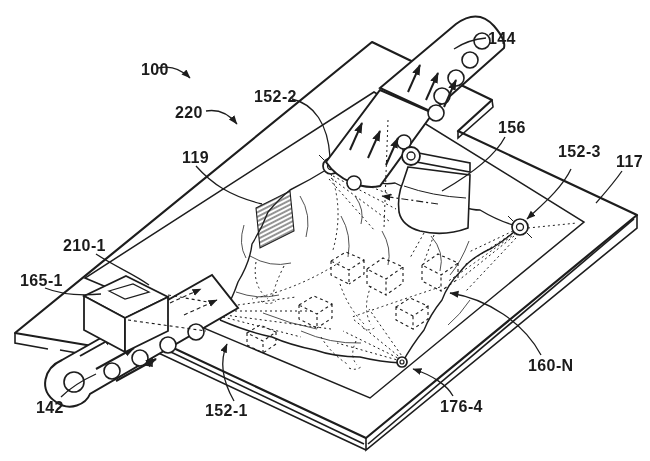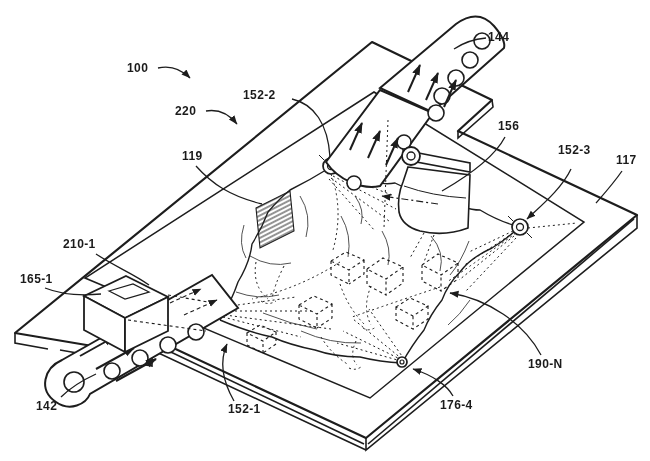--- a/index.html
+++ b/index.html
@@ -1,19 +1,19 @@
 <!DOCTYPE html>
 <html><head>
 <meta charset="utf-8">
 <style>
   html,body{margin:0;padding:0;background:#ffffff;}
   #fig{position:relative;width:650px;height:461px;background:#ffffff;overflow:hidden;
        font-family:"Liberation Sans",sans-serif;}
   #fig svg{position:absolute;left:0;top:0;}
-  .ref{position:absolute;color:#1b1b1b;font-size:12px;font-weight:600;
+  .ref{position:absolute;color:#1b1b1b;font-size:16px;font-weight:600;
        letter-spacing:.4px;white-space:nowrap;user-select:none;}
 </style>
 </head>
 <body>
 
 <div id="fig">
 <svg width="650" height="461" viewBox="0 0 650 461">
   <defs>
     <marker id="arr" markerUnits="userSpaceOnUse" markerWidth="10" markerHeight="8" refX="8.5" refY="3.5" orient="auto">
           <path d="M0,0 L9,3.5 L0,7 Z" fill="#1d1d1d"></path>
@@ -168,27 +168,27 @@
     <path d="M622,171 C613,184 603,195 596,203"></path>
     <path d="M96,254 C114,266 134,274 149,285"></path>
     <path d="M45,288 C60,294 80,296 101,294"></path>
     <path d="M61,397 C70,388 83,380 96,374"></path>
     <path d="M234,401 C222,380 219,362 227,344" marker-end="url(#arr)"></path>
     <path d="M541,355 C524,323 488,299 450,293" marker-end="url(#arr)"></path>
     <path d="M453,396 C447,385 432,375 413,369" marker-end="url(#arr)"></path>
   </g>
 </svg>
 
-  <div class="ref" style="left:127px;top:61px">100</div>
+  <div class="ref" style="left:141px;top:61px">100</div>
   <div class="ref" style="left:175px;top:104px">220</div>
   <div class="ref" style="left:182px;top:149px">119</div>
-  <div class="ref" style="left:243px;top:88px">152-2</div>
+  <div class="ref" style="left:254px;top:88px">152-2</div>
   <div class="ref" style="left:488px;top:30px">144</div>
   <div class="ref" style="left:498px;top:119px">156</div>
   <div class="ref" style="left:558px;top:143px">152-3</div>
   <div class="ref" style="left:616px;top:153px">117</div>
   <div class="ref" style="left:63px;top:237px">210-1</div>
   <div class="ref" style="left:20px;top:272px">165-1</div>
   <div class="ref" style="left:36px;top:399px">142</div>
-  <div class="ref" style="left:228px;top:402px">152-1</div>
-  <div class="ref" style="left:528px;top:357px">190-N</div>
+  <div class="ref" style="left:205px;top:402px">152-1</div>
+  <div class="ref" style="left:528px;top:357px">160-N</div>
   <div class="ref" style="left:440px;top:398px">176-4</div>
 </div>
 
 </body></html>

